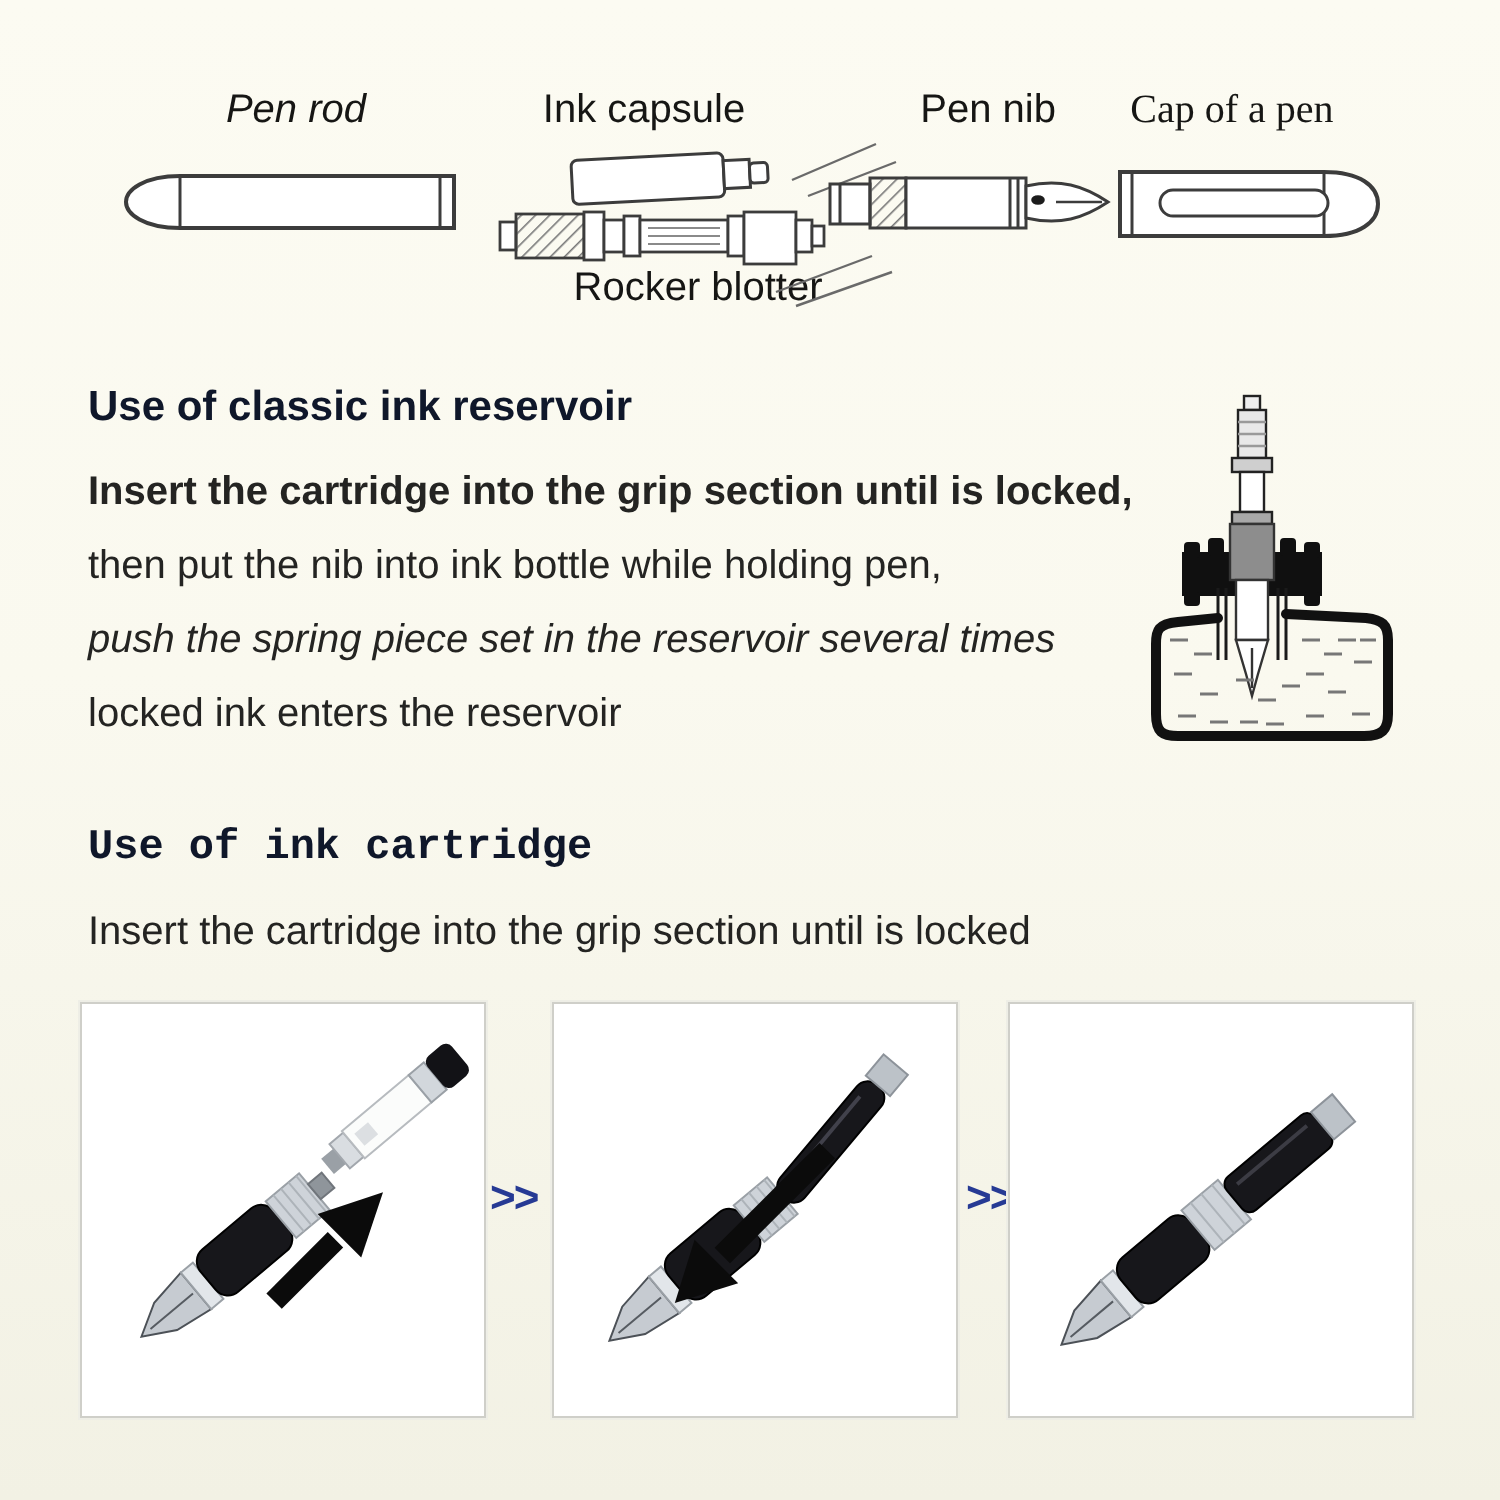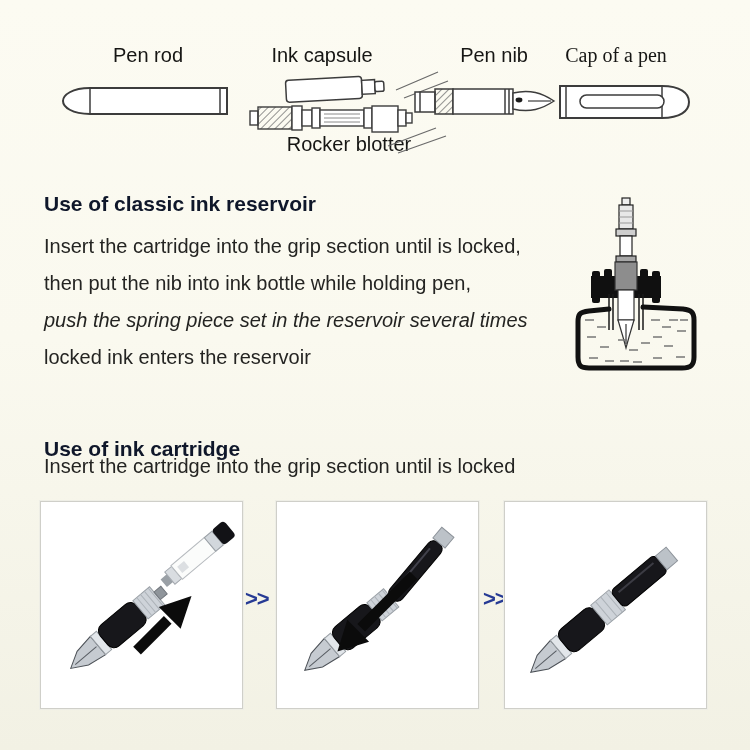--- a/index.html
+++ b/index.html
@@ -15,21 +15,21 @@
          border:1px solid #cfcfc9;box-sizing:border-box;box-shadow:0 0 0 1px #eeeee6;}
   .photo svg{display:block;width:100%;height:100%;}
   .chev{position:absolute;top:586px;font-size:22px;font-weight:700;letter-spacing:-1px;color:#263a94;}
   svg{position:absolute;}
   #parts-svg{left:0;top:0;}
   #bottle-svg{left:563px;top:196px;}
 </style>
 </head>
 <body>
 
-<div class="plabel" style="left:88px;width:120px;">Pen rod</div>
+<div class="plabel" style="left:88px;width:120px;font-style:italic;">Pen rod</div>
 <div class="plabel" style="left:252px;width:140px;">Ink capsule</div>
 <div class="plabel" style="left:408px;width:120px;text-align:right;">Pen nib</div>
 <div class="plabel" style="left:546px;width:140px;font-family:Liberation Serif, serif;">Cap of a pen</div>
 <div class="plabel" style="left:252px;width:140px;top:133px;margin-left:27px;">Rocker blotter</div>
 
 <svg id="parts-svg" width="750" height="180" viewBox="0 0 750 180">
   <defs>
     <pattern id="hatch" width="5" height="5" patternUnits="userSpaceOnUse" patternTransform="rotate(45)">
       <line x1="0" y1="0" x2="0" y2="5" stroke="#777" stroke-width="1.6"></line>
     </pattern>
@@ -77,21 +77,21 @@
 
   <g stroke="#3c3c3c" fill="#fff">
     <path d="M560,86 H662 C680,86 689,93 689,102 C689,111 680,118 662,118 H560 Z" stroke-width="2"></path>
     <line x1="566" y1="86" x2="566" y2="118" stroke-width="1.5"></line>
     <line x1="662" y1="86" x2="662" y2="118" stroke-width="1.5"></line>
     <rect x="580" y="95" width="84" height="13" rx="6.5" stroke-width="1.5"></rect>
   </g>
 </svg>
 
 <div class="heading" style="top:192px;">Use of classic ink reservoir</div>
-<div class="bline" style="top:235px;">Insert the cartridge into the grip section until is locked,</div>
+<div class="bline" style="top:235px;font-weight:bold;">Insert the cartridge into the grip section until is locked,</div>
 <div class="bline" style="top:272px;">then put the nib into ink bottle while holding pen,</div>
 <div class="bline" style="top:309px;font-style:italic;">push the spring piece set in the reservoir several times</div>
 <div class="bline" style="top:346px;">locked ink enters the reservoir</div>
 
 <svg id="bottle-svg" width="147" height="182" viewBox="0 0 147 182">
   <g fill="#101010">
     <rect x="28" y="80" width="70" height="22"></rect>
     <rect x="29" y="75" width="8" height="8" rx="2"></rect>
       <rect x="41" y="73" width="8" height="9" rx="2"></rect>
     <rect x="77" y="73" width="8" height="9" rx="2"></rect>
@@ -109,21 +109,21 @@
     <rect x="52" y="66" width="22" height="28" fill="#8d8d8d" stroke="#333"></rect>
     <rect x="55" y="94" width="16" height="30" fill="#fff" stroke="#333"></rect>
     <path d="M55,124 L71,124 L66,141 L63,152 L60,141 Z" fill="#fff" stroke="#333"></path>
     <line x1="63" y1="128" x2="63" y2="148" stroke="#333"></line>
   </g>
   <path d="M46,98 V134 M50,98 V134 M76,98 V134 M80,98 V134" stroke="#1a1a1a" stroke-width="1.5" fill="none"></path>
   <path d="M46,113 L26,115 C16,116 15,119 15,126 L15,161 C15,170 18,172 26,172 L119,172 C128,172 131,169 131,161 L131,124 C131,116 128,114 120,113 L80,111" fill="none" stroke="#111" stroke-width="5" stroke-linejoin="round" stroke-linecap="round"></path>
   <path d="M22,124 h9 M34,131 h9 M24,141 h9 M37,151 h9 M26,162 h9 M42,165 h9 M55,144 h9 M66,154 h9 M57,165 h9 M78,147 h9 M90,141 h9 M99,131 h9 M88,124 h9 M106,124 h9 M114,135 h9 M101,150 h9 M113,161 h9 M90,162 h9 M70,166 h9 M117,124 h8" stroke="#777" stroke-width="1.5" fill="none"></path>
 </svg>
 
-<div class="heading" style="top:437px;">Use of ink cartridge</div>
+<div class="heading" style="top:413px;font-family:Liberation Mono, monospace;">Use of ink cartridge</div>
 <div class="bline" style="top:455px;">Insert the cartridge into the grip section until is locked</div>
 
 <div class="photo" style="left:40px;">
   <svg viewBox="0 0 203 208">
     <g transform="translate(30,168) rotate(-40)">
       <polygon points="0,0 16,-9 36,-12 36,12 16,9" fill="#c6cbd1" stroke="#4c5157"></polygon>
       <line x1="6" y1="0" x2="34" y2="0" stroke="#565b61"></line>
       <rect x="36" y="-12" width="8" height="24" fill="#e2e6ea" stroke="#9aa0a6"></rect>
       <rect x="44" y="-14" width="48" height="28" rx="8" fill="#17171b" stroke="#000"></rect>
       <rect x="92" y="-12" width="22" height="24" fill="#ced3d9" stroke="#9aa0a6"></rect>

